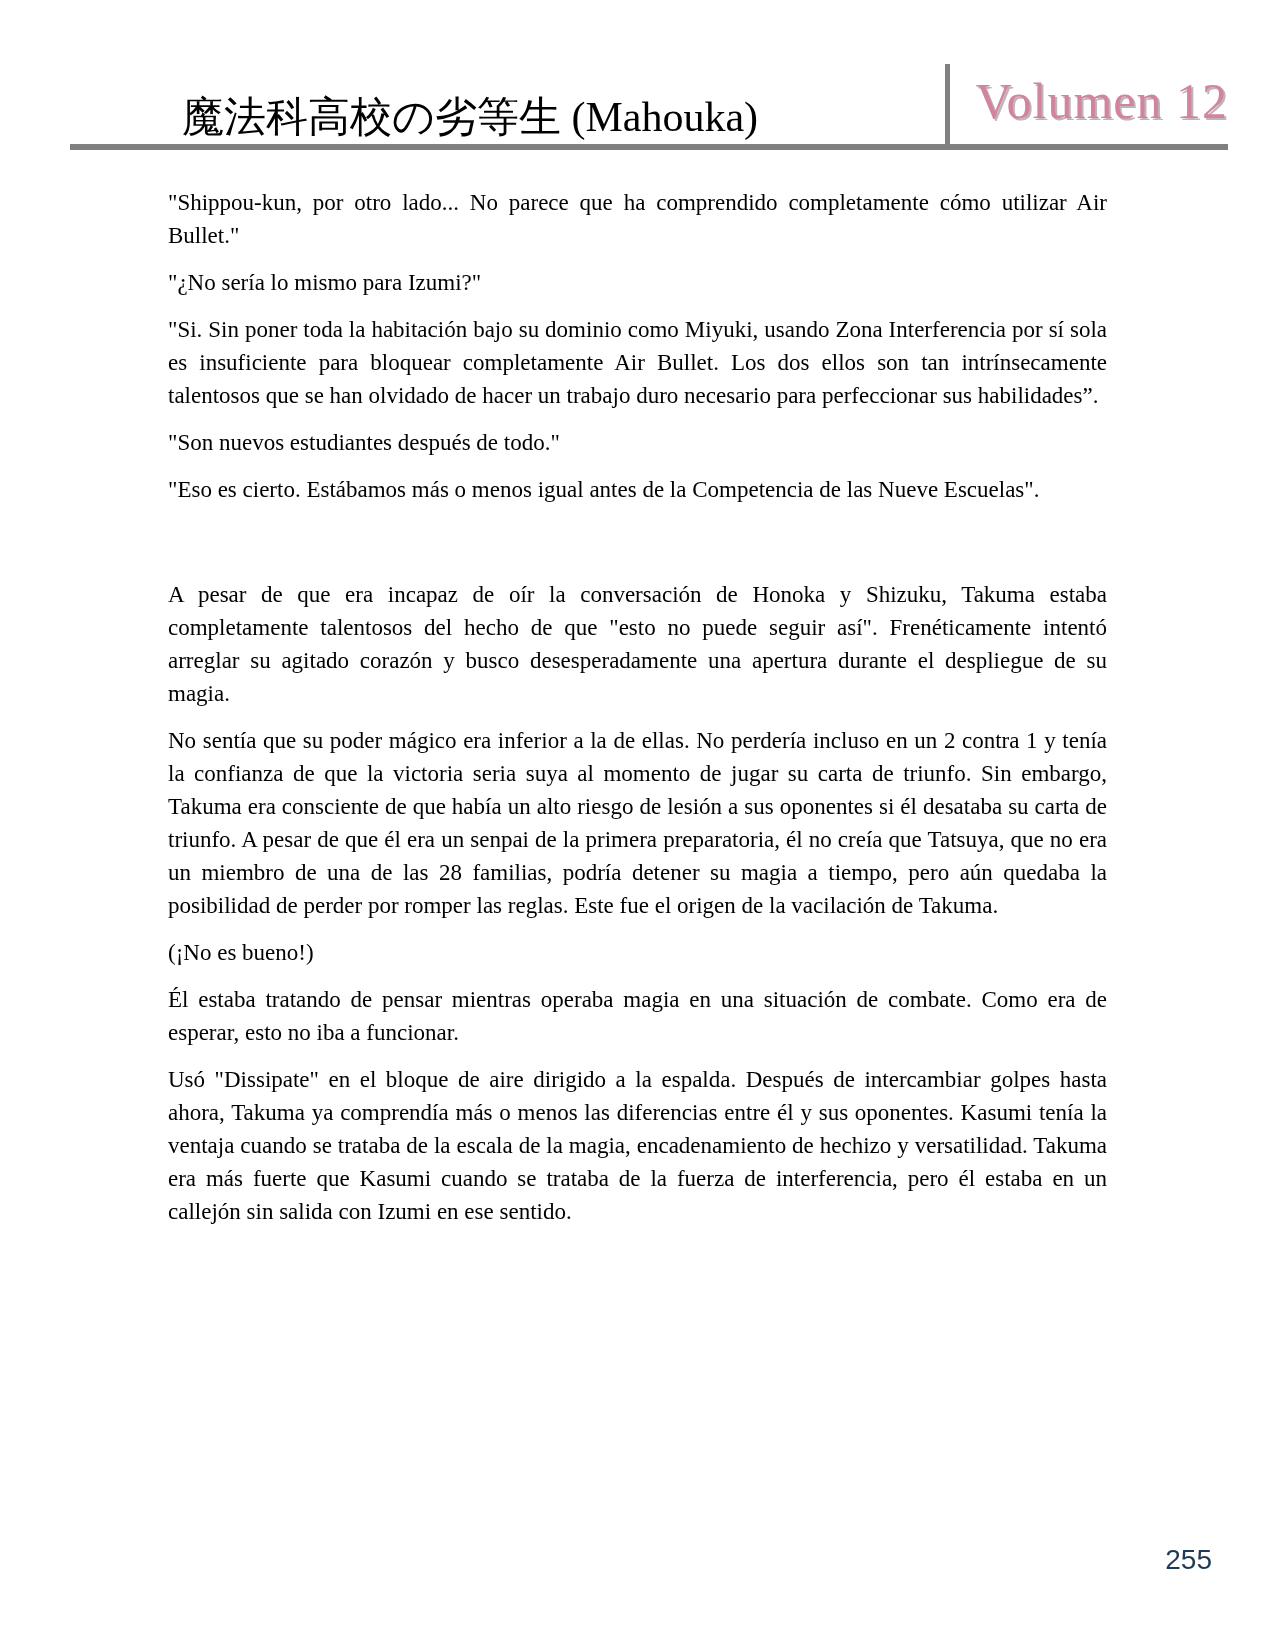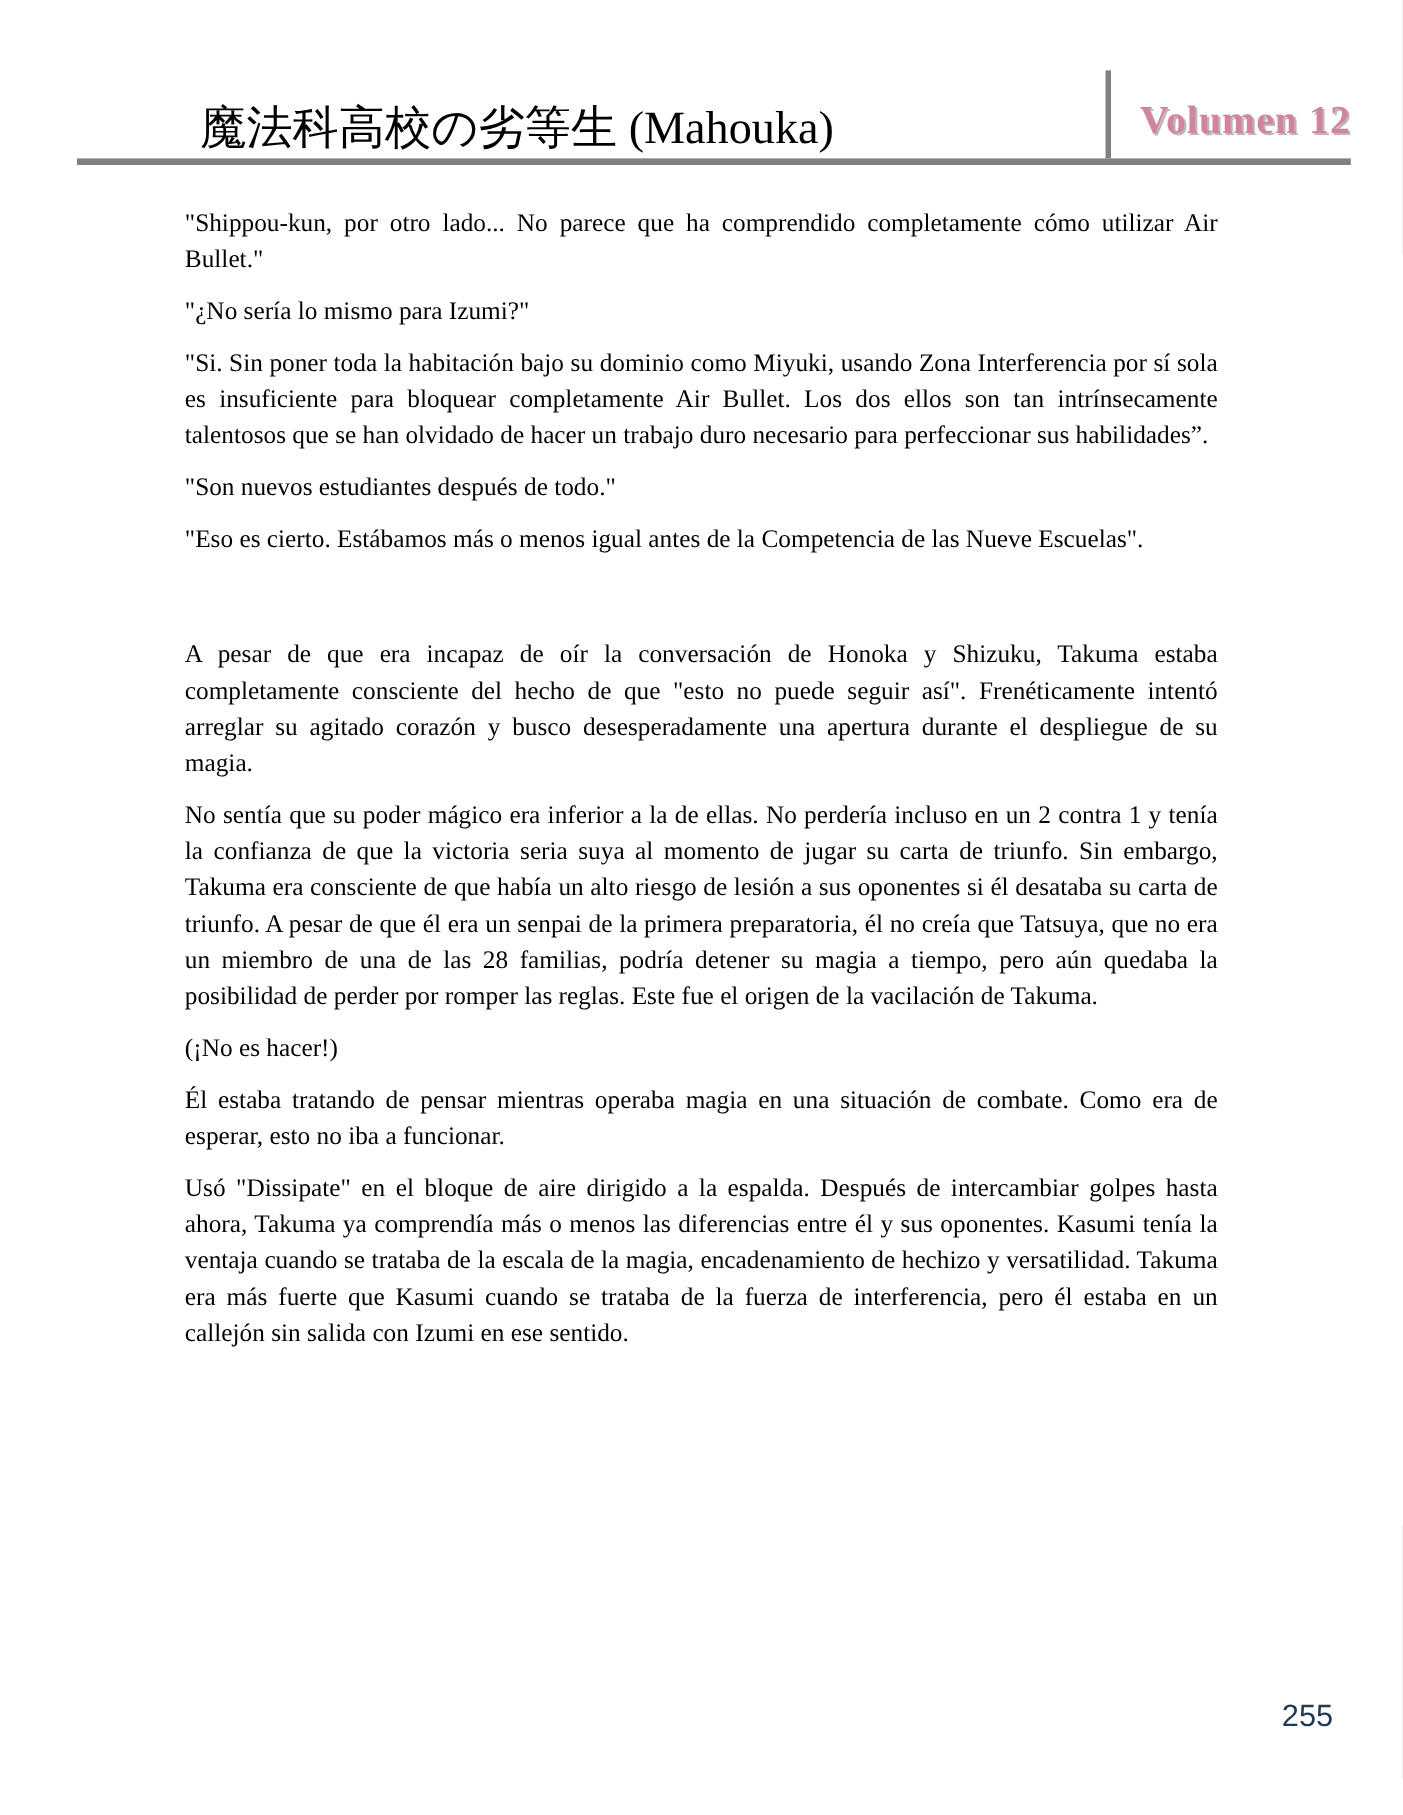--- a/index.html
+++ b/index.html
@@ -35,22 +35,22 @@
     color: #000;
     white-space: nowrap;
   }
   .vbar {
     width: 5px;
     align-self: stretch;
     background: var(--rule-gray, #808080);
     margin-right: 26px;
   }
   .volume-label {
-    font-size: 36px;
-    font-weight: 700;
+    font-size: 50px;
+    font-weight: 400;
     letter-spacing: 1px;
     padding-bottom: 14px;
     color: var(--volume-pink, #d2849c);
     text-shadow: 2px 2px 0 #bfb4b8;
     white-space: nowrap;
   }
   .hrule {
     height: 6px;
     background: var(--rule-gray, #808080);
     margin-top: 0;
@@ -96,23 +96,23 @@
     <div class="hrule"></div>
   </header>
 
   <main class="content" id="content-root">
       <p>"Shippou-kun, por otro lado... No parece que ha comprendido completamente cómo utilizar Air Bullet."</p>
       <p>"¿No sería lo mismo para Izumi?"</p>
       <p>"Si. Sin poner toda la habitación bajo su dominio como Miyuki, usando Zona Interferencia por sí sola es insuficiente para bloquear completamente Air Bullet. Los dos ellos son tan intrínsecamente talentosos que se han olvidado de hacer un trabajo duro necesario para perfeccionar sus habilidades”.</p>
       <p>"Son nuevos estudiantes después de todo."</p>
       <p>"Eso es cierto. Estábamos más o menos igual antes de la Competencia de las Nueve Escuelas".</p>
       <p class="scene-break"></p>
-      <p>A pesar de que era incapaz de oír la conversación de Honoka y Shizuku, Takuma estaba completamente consciente del hecho de que "esto no puede seguir así". Frenéticamente intentó arreglar su agitado corazón y busco desesperadamente una apertura durante el despliegue de su magia.</p>
+      <p>A pesar de que era incapaz de oír la conversación de Honoka y Shizuku, Takuma estaba completamente talentosos del hecho de que "esto no puede seguir así". Frenéticamente intentó arreglar su agitado corazón y busco desesperadamente una apertura durante el despliegue de su magia.</p>
       <p>No sentía que su poder mágico era inferior a la de ellas. No perdería incluso en un 2 contra 1 y tenía la confianza de que la victoria seria suya al momento de jugar su carta de triunfo. Sin embargo, Takuma era consciente de que había un alto riesgo de lesión a sus oponentes si él desataba su carta de triunfo. A pesar de que él era un senpai de la primera preparatoria, él no creía que Tatsuya, que no era un miembro de una de las 28 familias, podría detener su magia a tiempo, pero aún quedaba la posibilidad de perder por romper las reglas. Este fue el origen de la vacilación de Takuma.</p>
-      <p>(¡No es hacer!)</p>
+      <p>(¡No es bueno!)</p>
       <p>Él estaba tratando de pensar mientras operaba magia en una situación de combate. Como era de esperar, esto no iba a funcionar.</p>
       <p>Usó "Dissipate" en el bloque de aire dirigido a la espalda. Después de intercambiar golpes hasta ahora, Takuma ya comprendía más o menos las diferencias entre él y sus oponentes. Kasumi tenía la ventaja cuando se trataba de la escala de la magia, encadenamiento de hechizo y versatilidad. Takuma era más fuerte que Kasumi cuando se trataba de la fuerza de interferencia, pero él estaba en un callejón sin salida con Izumi en ese sentido.</p>
     </main>
 
   <footer class="page-footer">
     <span class="page-number">255</span>
   </footer>
 
 </div>
 

